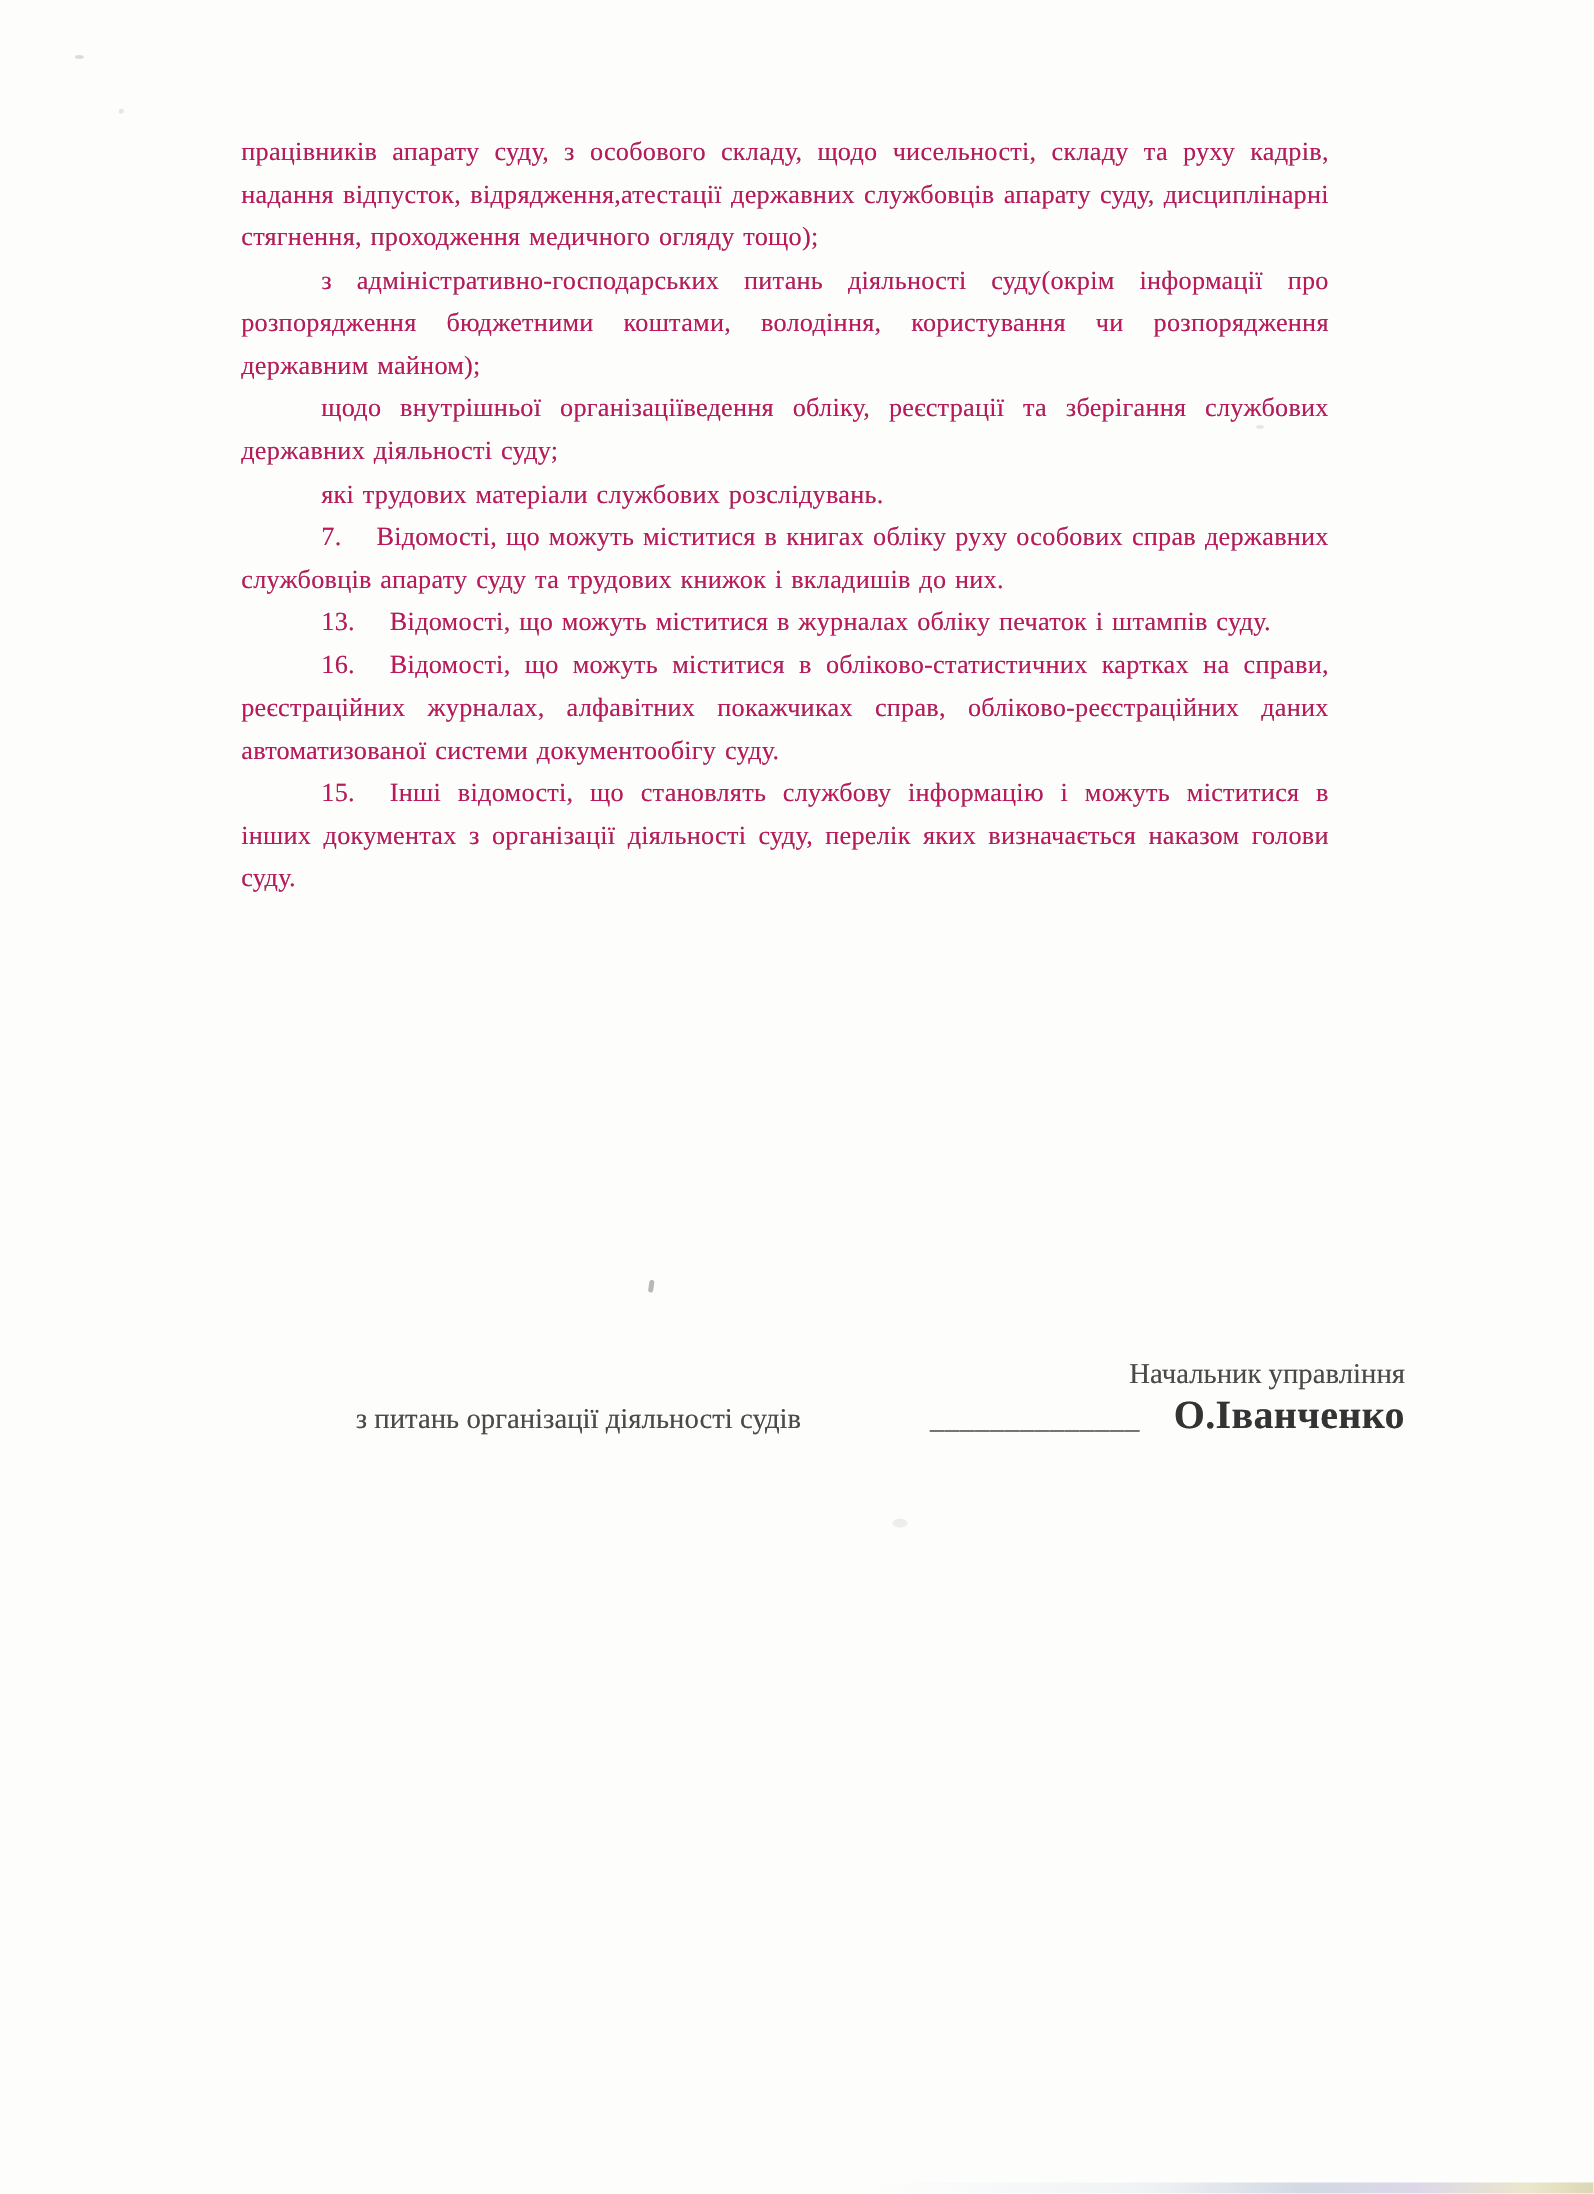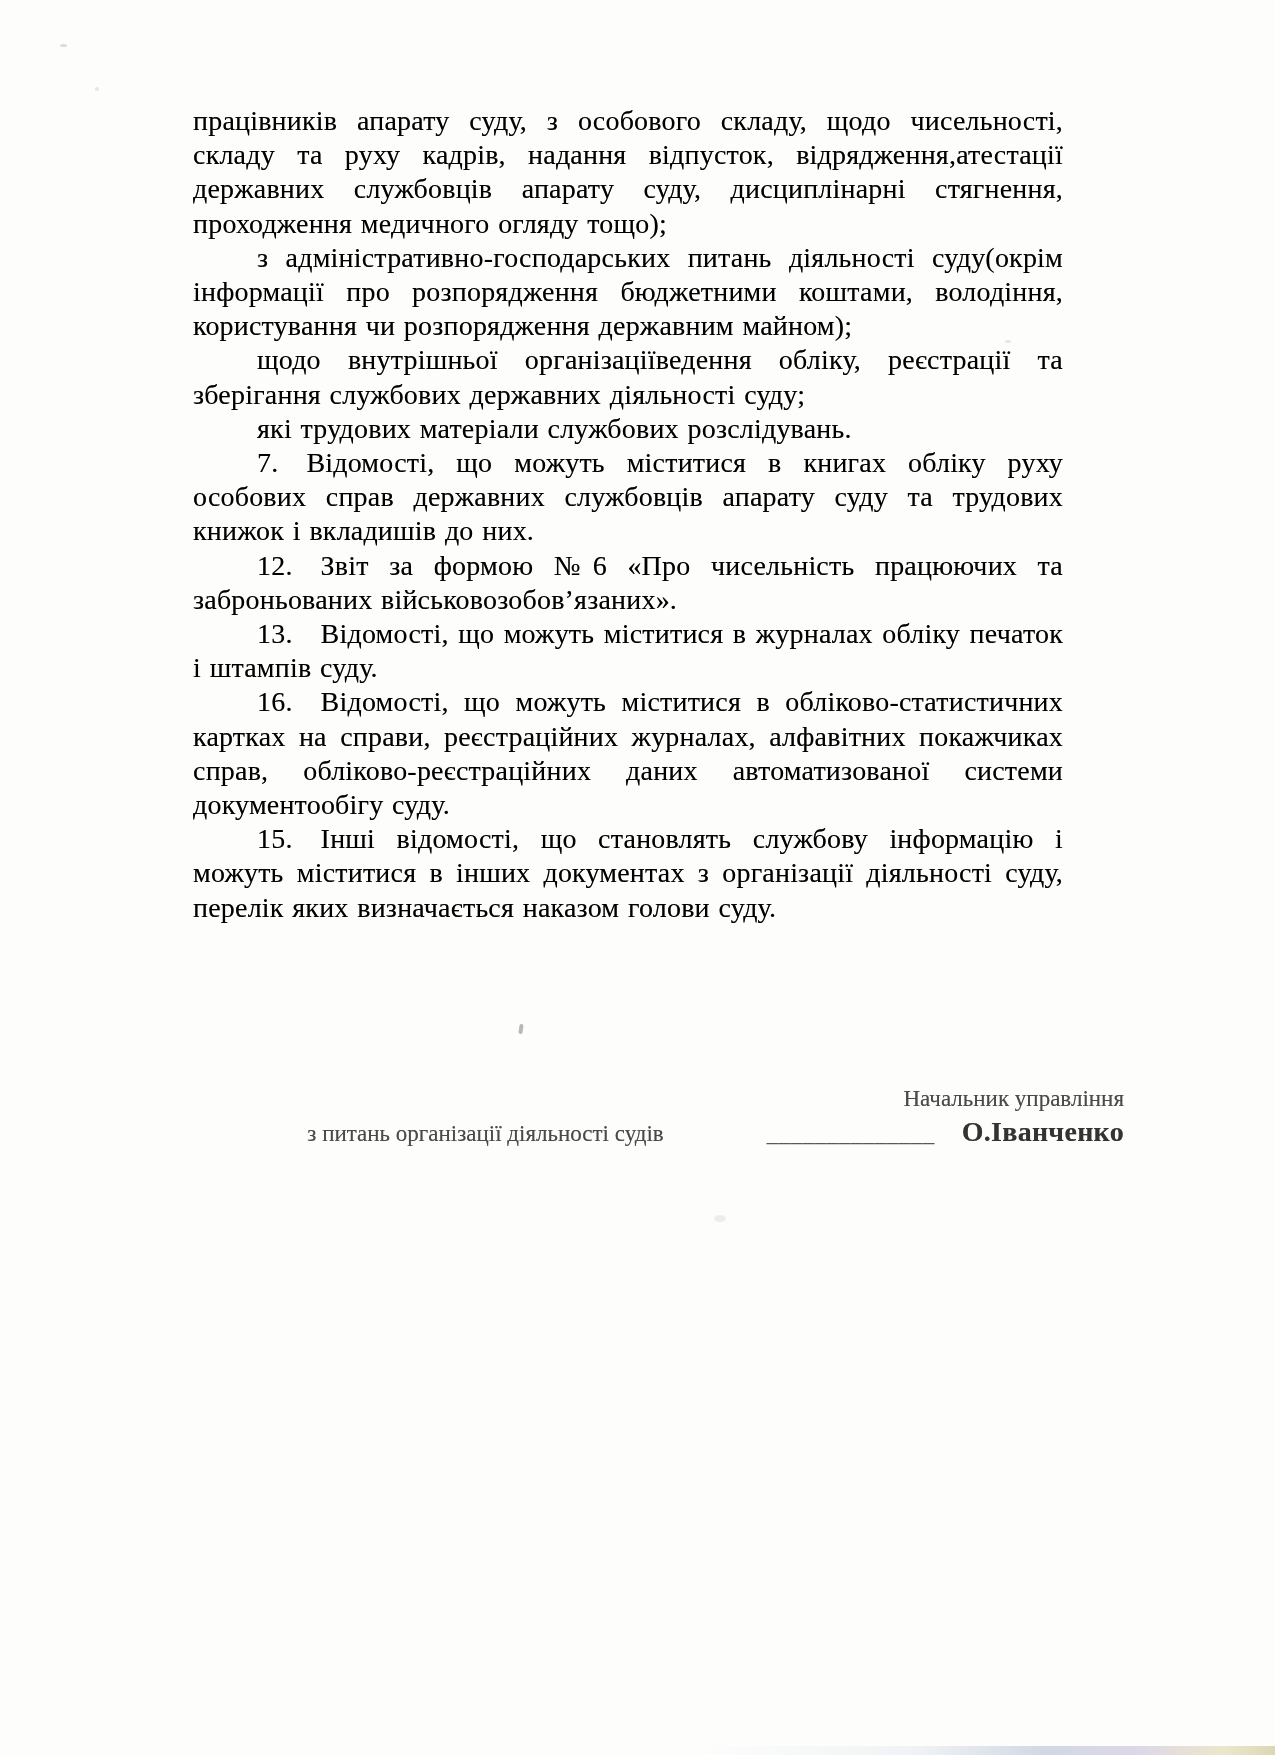--- a/index.html
+++ b/index.html
@@ -13,22 +13,22 @@
     height: 1755px;
     background: #fdfdfc;
     overflow: hidden;
     font-family: "Liberation Serif", "DejaVu Serif", serif;
   }
   .body-text {
     position: absolute;
     left: 193px;
     top: 104px;
     width: 870px;
-    color: #000000;
-    font-size: 28px;
+    color: #be185d;
+    font-size: 21px;
     line-height: 34.2px;
     text-align: justify;
     word-spacing: 1.5px;
     letter-spacing: 0.2px;
     text-shadow: 0 0 0.5px rgba(70,70,70,0.55);
   }
   .body-text p {
     margin: 0;
     padding: 0;
   }
@@ -61,21 +61,21 @@
     display: inline-block;
     margin-left: 103px;
     color: #5a5a5a;
     letter-spacing: 0.5px;
     font-family: Liberation Serif, serif;
   }
   .sig-name {
     margin-left: 27px;
     font-weight: bold;
     color: #333333;
-    font-size: 28px;
+    font-size: 32px;
     letter-spacing: 0.3px;
   }
   
   .speck {
     position: absolute;
     border-radius: 50%;
   }
   .speck-1 { left: 60px;  top: 44px;   width: 7px; height: 3px; background: rgba(120,120,120,0.25); }
   .speck-2 { left: 95px;  top: 87px;   width: 4px; height: 4px; background: rgba(140,140,140,0.2); }
   .speck-3 { left: 519px; top: 1024px; width: 4px; height: 10px; background: rgba(100,100,100,0.45); border-radius: 2px; transform: rotate(8deg); }
@@ -101,21 +101,20 @@
 <body>
 
 <div class="page">
 
   <div class="body-text">
     <p><span>працівників апарату суду, з особового складу, щодо чисельності, складу та руху кадрів, надання відпусток, відрядження,атестації державних службовців апарату суду, дисциплінарні стягнення, проходження медичного огляду тощо);</span></p>
     <p class="indent"><span>з адміністративно-господарських питань діяльності суду(окрім інформації про розпорядження бюджетними коштами, володіння, користування чи розпорядження державним майном);</span></p>
     <p class="indent"><span>щодо внутрішньої організаціїведення обліку, реєстрації та зберігання службових державних діяльності суду;</span></p>
     <p class="indent"><span>які трудових матеріали службових розслідувань.</span></p>
     <p class="indent"><span class="p-num">7.</span><span>Відомості, що можуть міститися в книгах обліку руху особових справ державних службовців апарату суду та трудових книжок і вкладишів до них.</span></p>
-    <p class="indent"><span class="p-num">12.</span><span>Звіт за формою №6 «Про чисельність працюючих та заброньованих військовозобов’язаних».</span></p>
     <p class="indent"><span class="p-num">13.</span><span>Відомості, що можуть міститися в журналах обліку печаток і штампів суду.</span></p>
     <p class="indent"><span class="p-num">16.</span><span>Відомості, що можуть міститися в обліково-статистичних картках на справи, реєстраційних журналах, алфавітних покажчиках справ, обліково-реєстраційних даних автоматизованої системи документообігу суду.</span></p>
     <p class="indent"><span class="p-num">15.</span><span>Інші відомості, що становлять службову інформацію і можуть міститися в інших документах з організації діяльності суду, перелік яких визначається наказом голови суду.</span></p>
   </div>
 
   <div class="signature">
     <div>Начальник управління</div>
     <div class="sig-row">
       <span>з питань організації діяльності судів</span><span class="sig-line">______________</span><span class="sig-name">О.Іванченко</span>
     </div>

